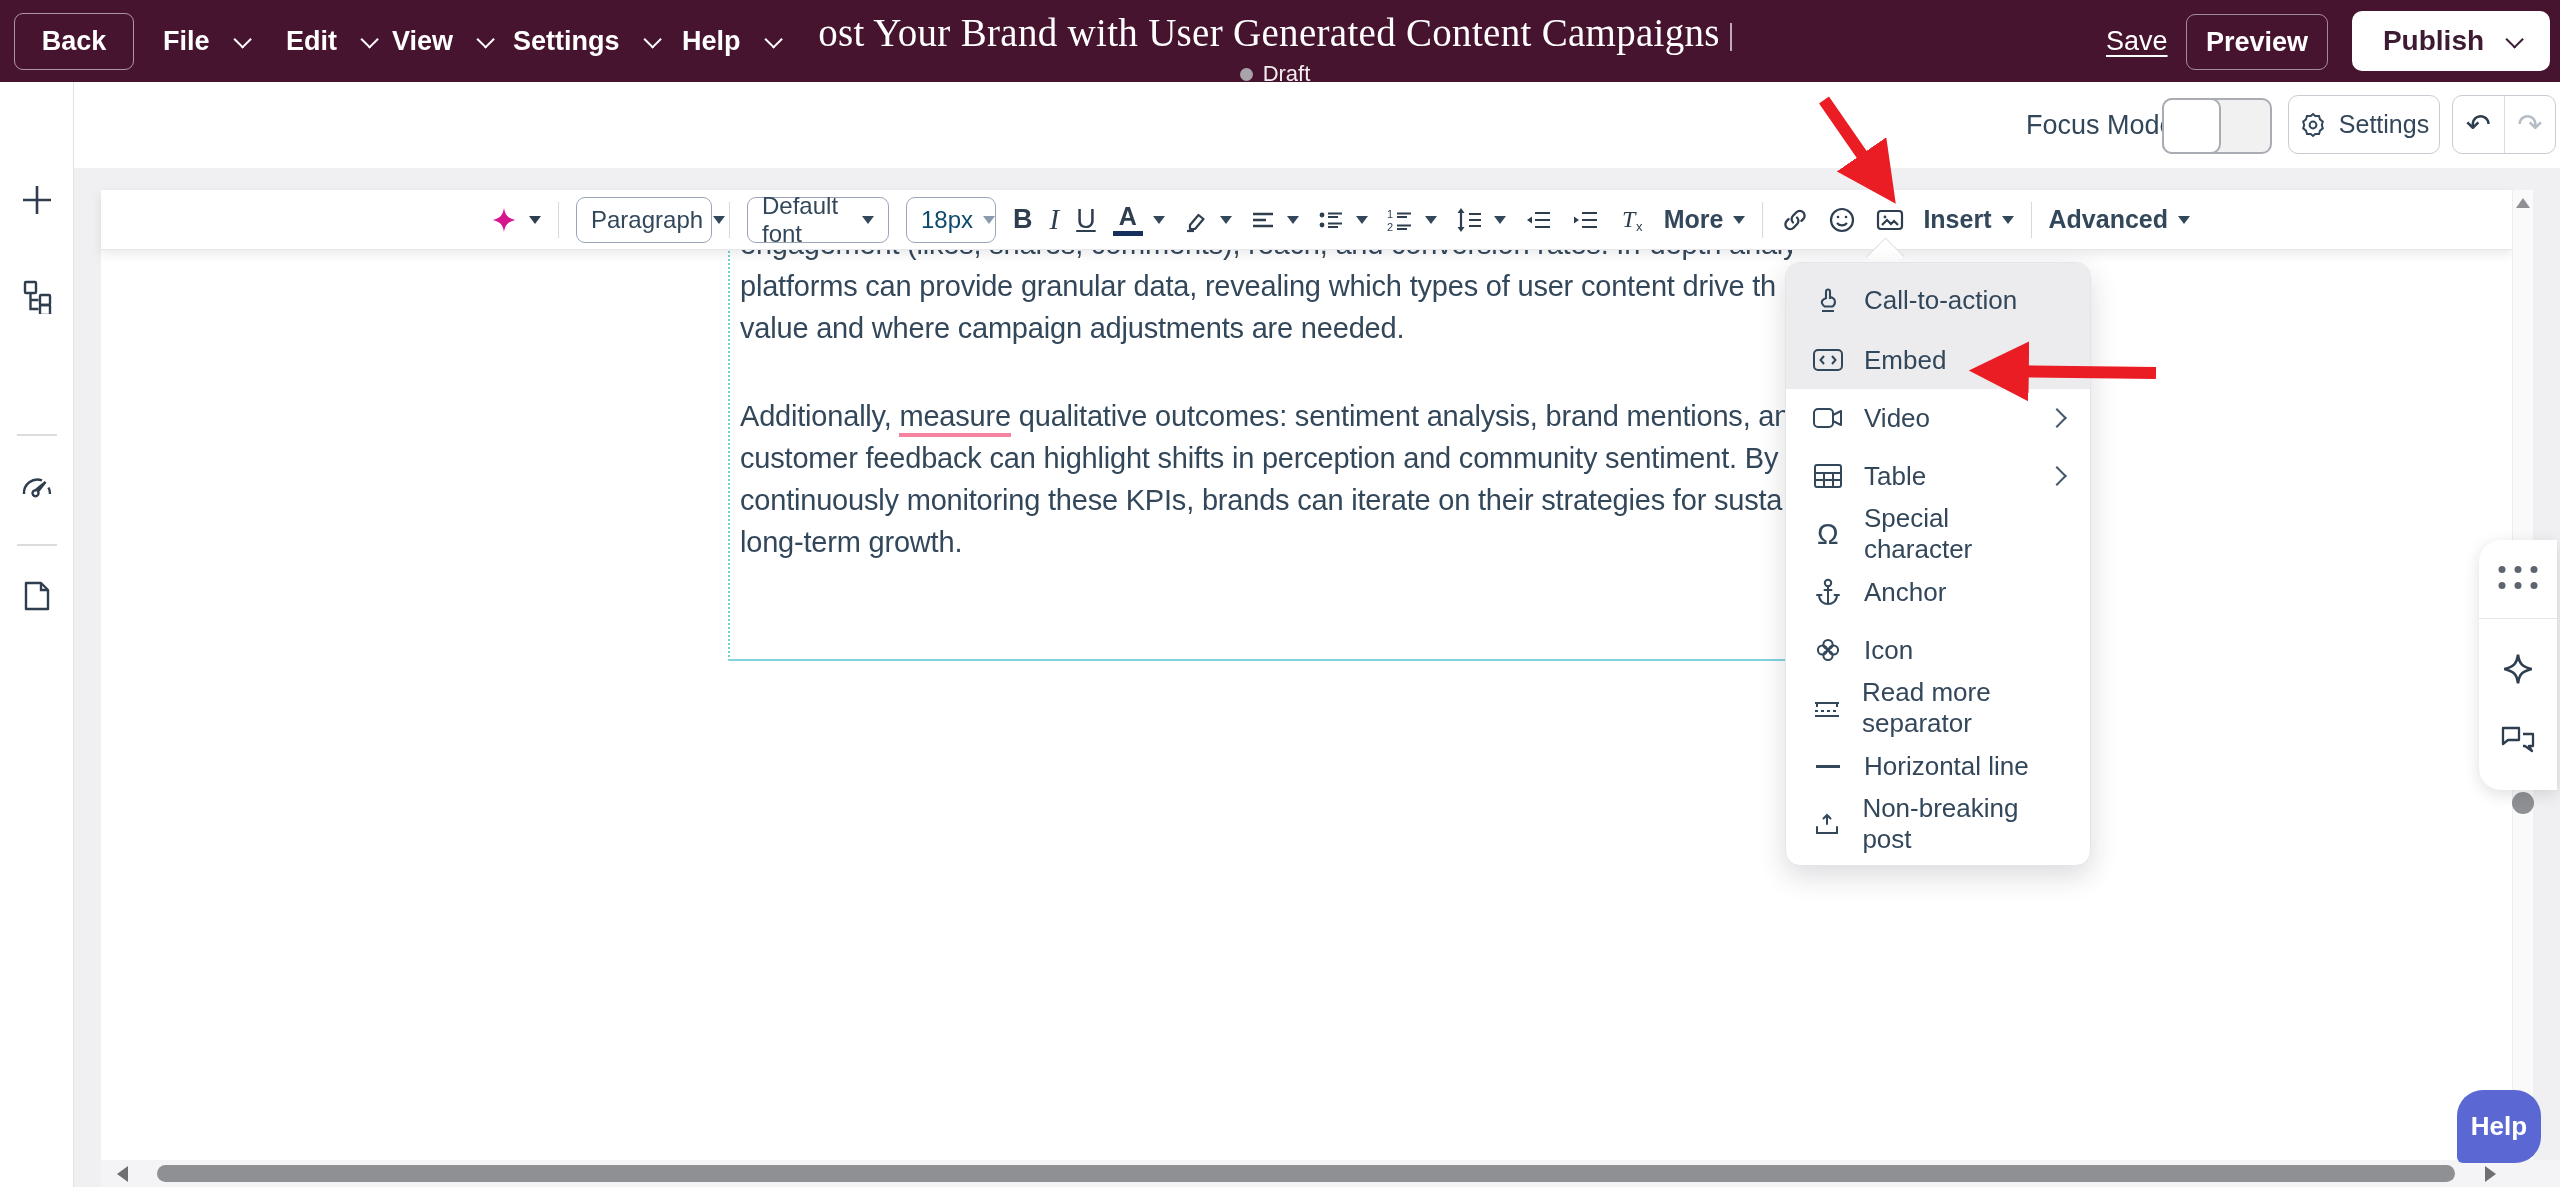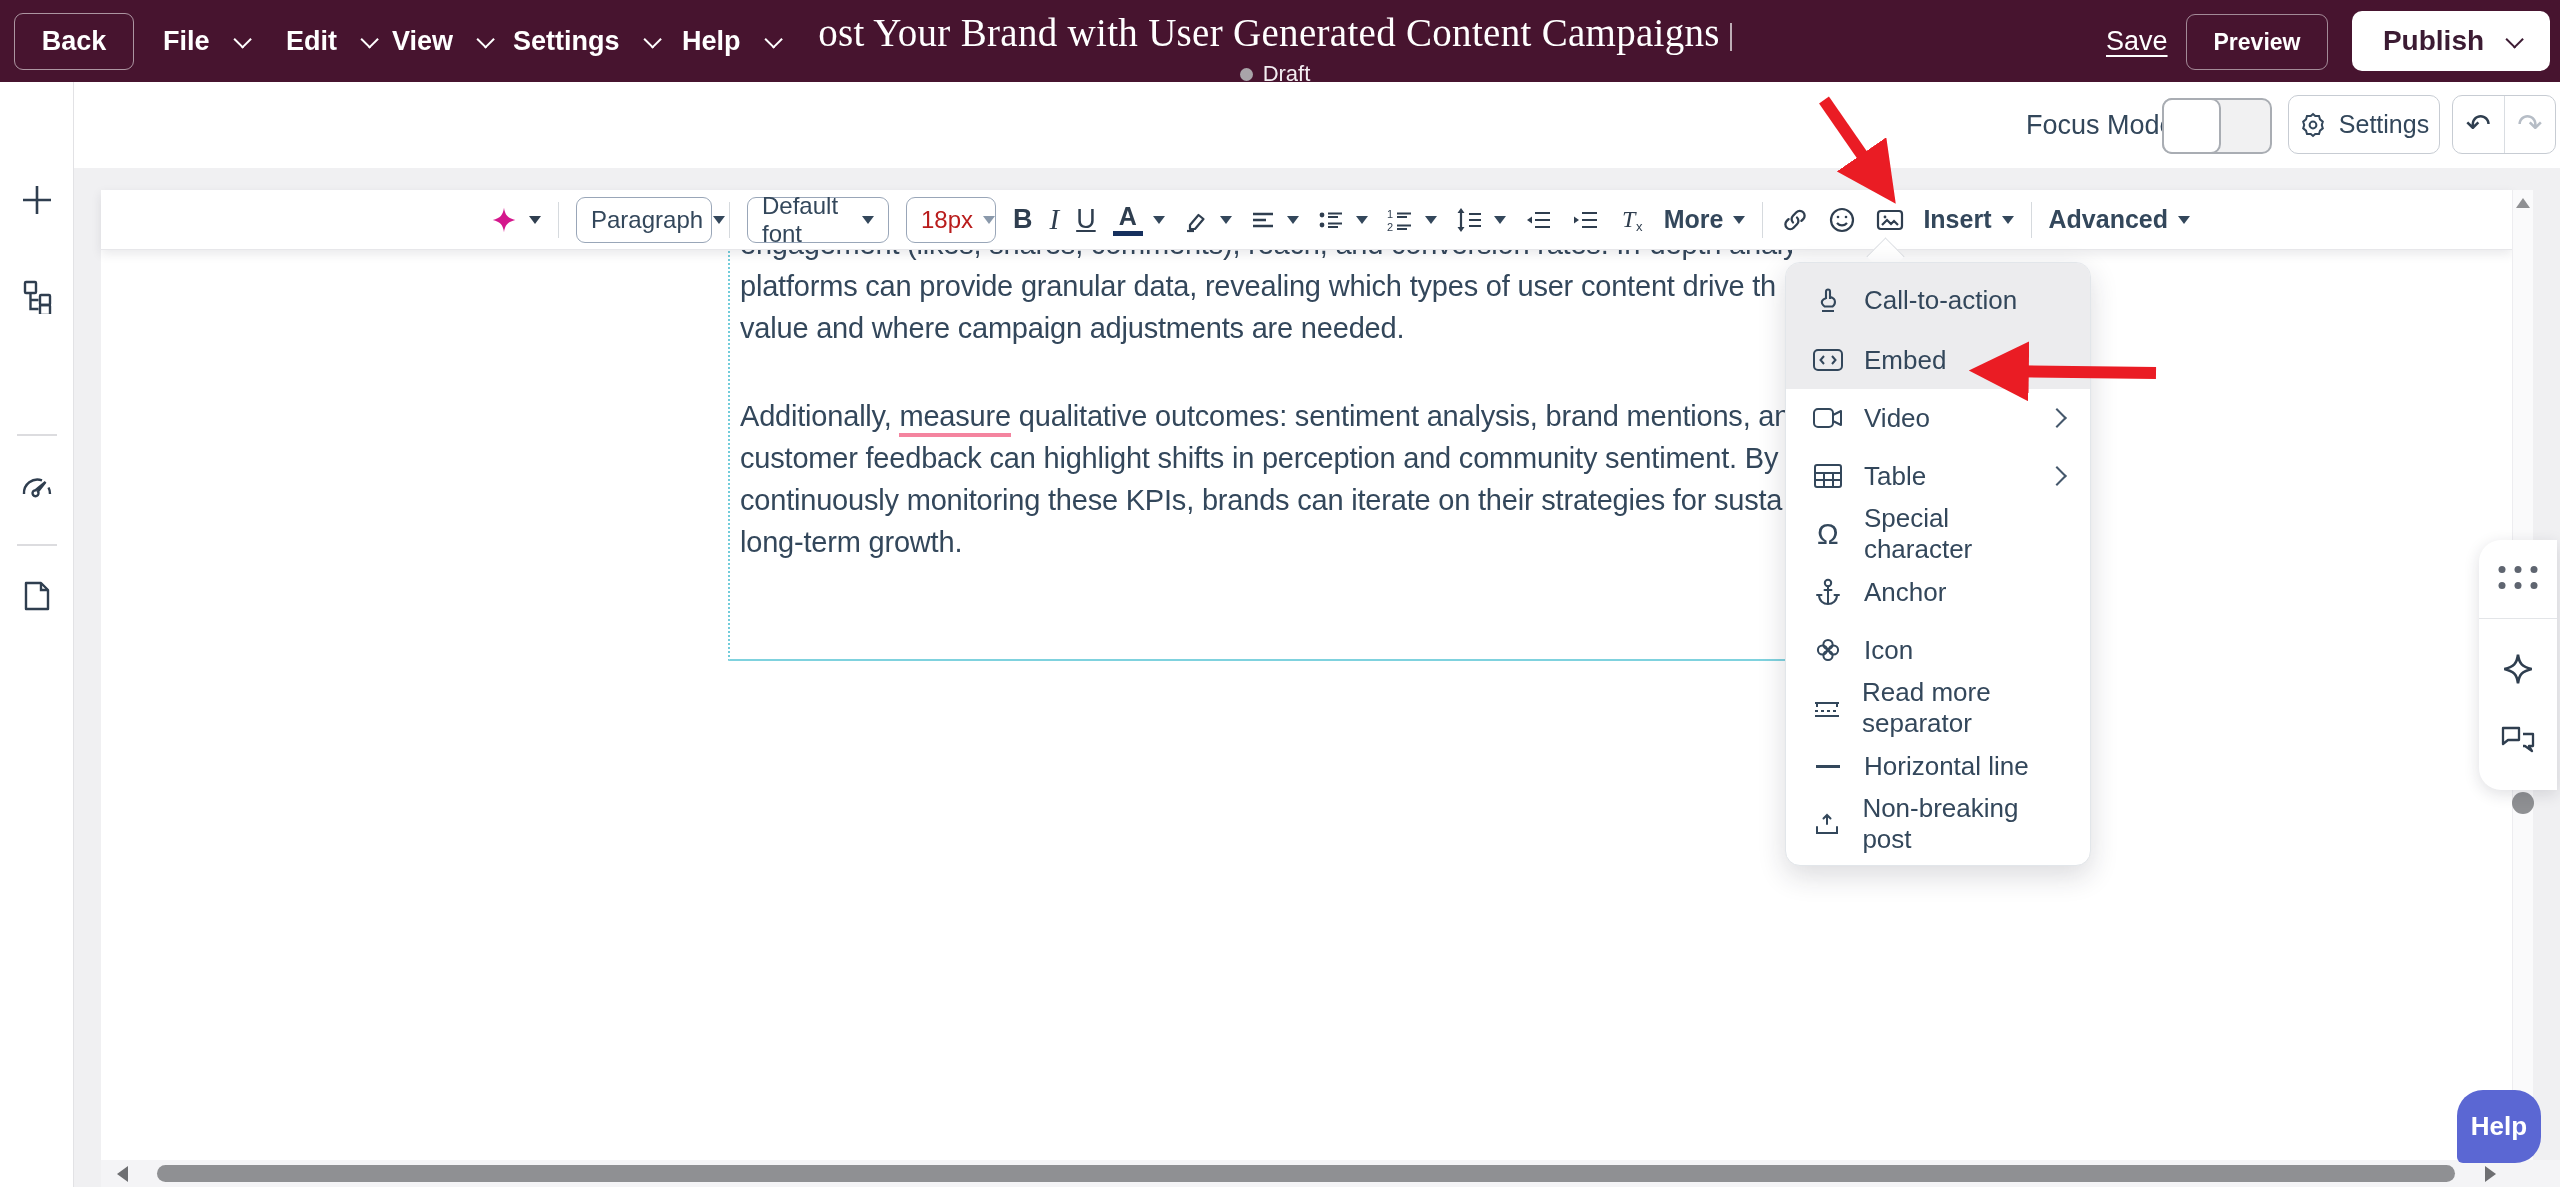--- a/index.html
+++ b/index.html
@@ -13,21 +13,21 @@
   .tmenu{position:absolute;top:0;height:82px;display:flex;align-items:center;gap:24px;font-size:27px;font-weight:700;cursor:pointer;}
   .chev{display:inline-block;width:11px;height:11px;border-right:2.5px solid currentColor;border-bottom:2.5px solid currentColor;
     transform:rotate(45deg) translateY(-3px);}
   #title-wrap{left:800px;top:10px;width:950px;text-align:center;}
   #doc-title{font-size:39px;font-weight:500;letter-spacing:.3px;white-space:nowrap;font-family:Liberation Serif, serif;}
   #title-caret{display:inline-block;width:2px;height:28px;background:rgba(255,255,255,.65);margin-left:10px;vertical-align:middle;}
   #status-row{margin-top:6px;font-size:22px;color:#f3eef1;display:flex;align-items:center;justify-content:center;gap:10px;}
   .dot{width:13px;height:13px;border-radius:50%;background:#a9a4a9;}
   #save-link{left:2106px;top:26px;font-size:27px;font-weight:400;text-decoration:underline;text-underline-offset:5px;cursor:pointer;}
   #preview-btn{left:2186px;top:14px;width:140px;height:54px;border:1px solid rgba(255,255,255,.5);border-radius:9px;
-    display:flex;align-items:center;justify-content:center;font-size:23px;font-weight:700;cursor:pointer;}
+    display:flex;align-items:center;justify-content:center;font-size:27px;font-weight:700;cursor:pointer;}
   #publish-btn{left:2352px;top:11px;width:198px;height:60px;background:#fff;color:#3c1b33;border-radius:10px;
     display:flex;align-items:center;justify-content:center;gap:22px;font-size:28px;font-weight:700;cursor:pointer;}
   #publish-btn .chev{border-color:#3c1b33;}
   
   #controls-row{left:0;top:82px;width:2560px;height:86px;background:#ffffff;z-index:8;}
   #focus-label{left:2026px;top:28px;font-size:27px;color:#33475b;}
   #focus-toggle{left:2162px;top:16px;width:106px;height:52px;border:2px solid #a9adb3;border-radius:10px;background:#f1f1f2;cursor:pointer;}
   #focus-knob{position:absolute;left:-2px;top:-2px;width:55px;height:52px;background:#fff;border:2px solid #a9adb3;border-radius:10px;}
   #settings-btn{left:2288px;top:13px;width:150px;height:57px;border:1.5px solid #c7ccd3;border-radius:10px;background:#fff;
     display:flex;align-items:center;justify-content:center;gap:12px;font-size:25px;color:#33475b;cursor:pointer;}
@@ -225,21 +225,21 @@
     <div class="tdiv"></div>
     <div class="tbox" style="width:136px;">
       <span>Paragraph</span>
         <span class="tri"></span>
     </div>
     <div class="tdiv"></div>
     <div class="tbox" style="width:142px;">
       <span>Default font</span>
         <span class="tri"></span>
     </div>
-    <div class="tbox" style="width:90px;color:#b91c1c;">
+    <div class="tbox" style="width:90px;color:#0c4a6e;">
       <span>18px</span>
         <span class="tri" style="border-top-color:#8a99ab;"></span>
     </div>
     <span class="glyph">B</span>
     <span class="glyph" id="italic-glyph">I</span>
     <span class="glyph" id="underline-glyph">U</span>
     <div class="tbtn">
       <div id="fontcolor" style="display:flex;align-items:center;">
         <span style="font-size:25px;font-weight:700;">A</span>
         <span class="bar"></span>

